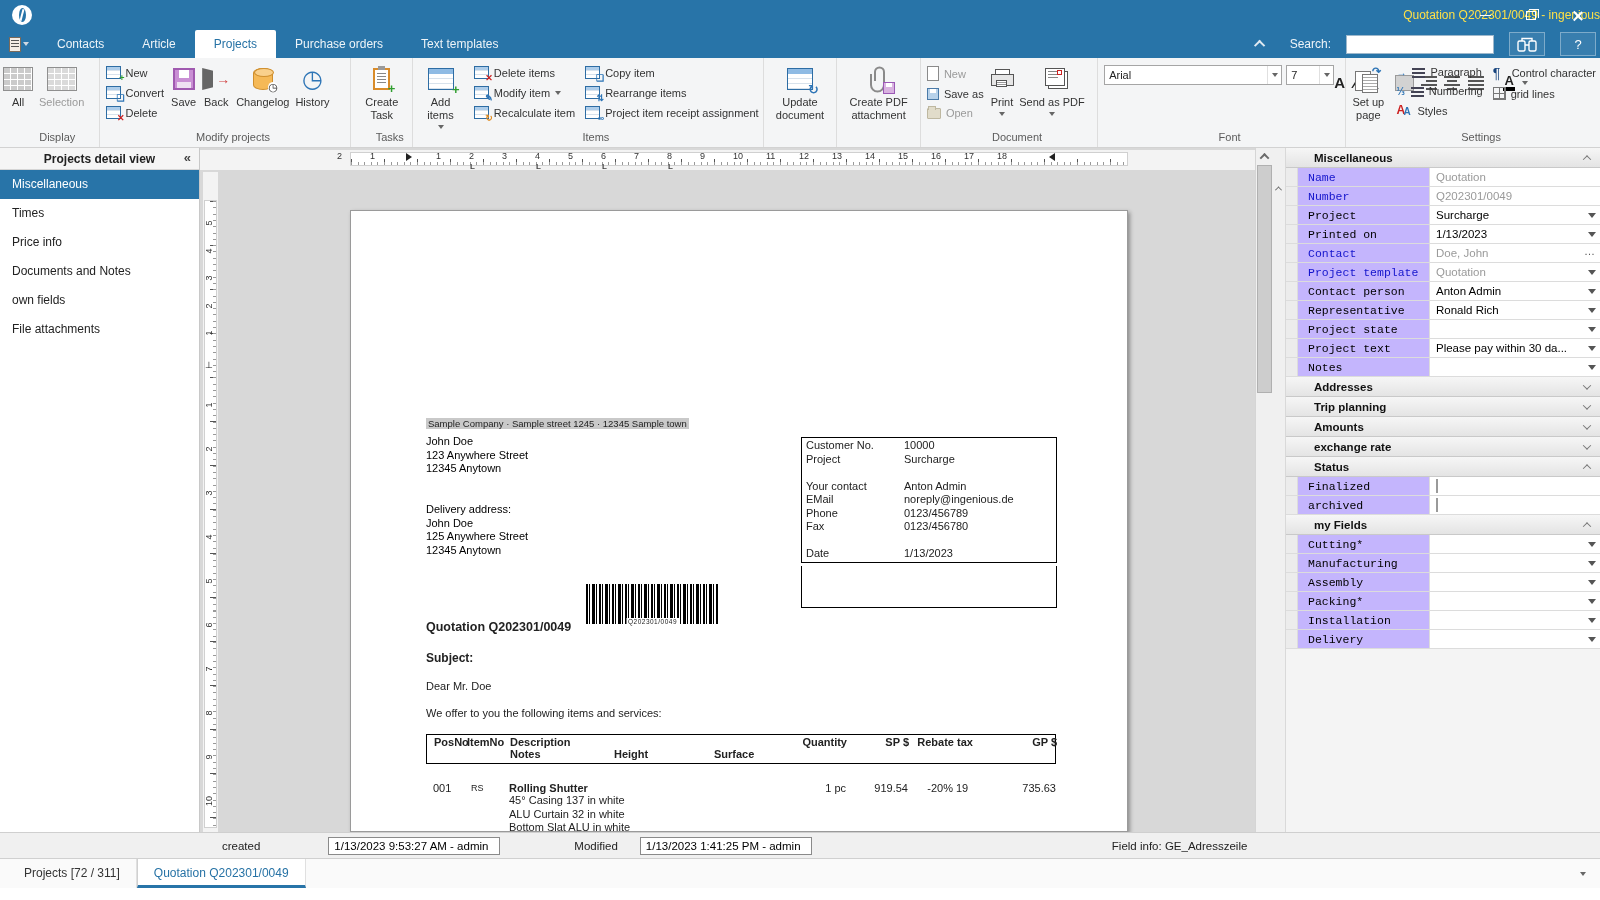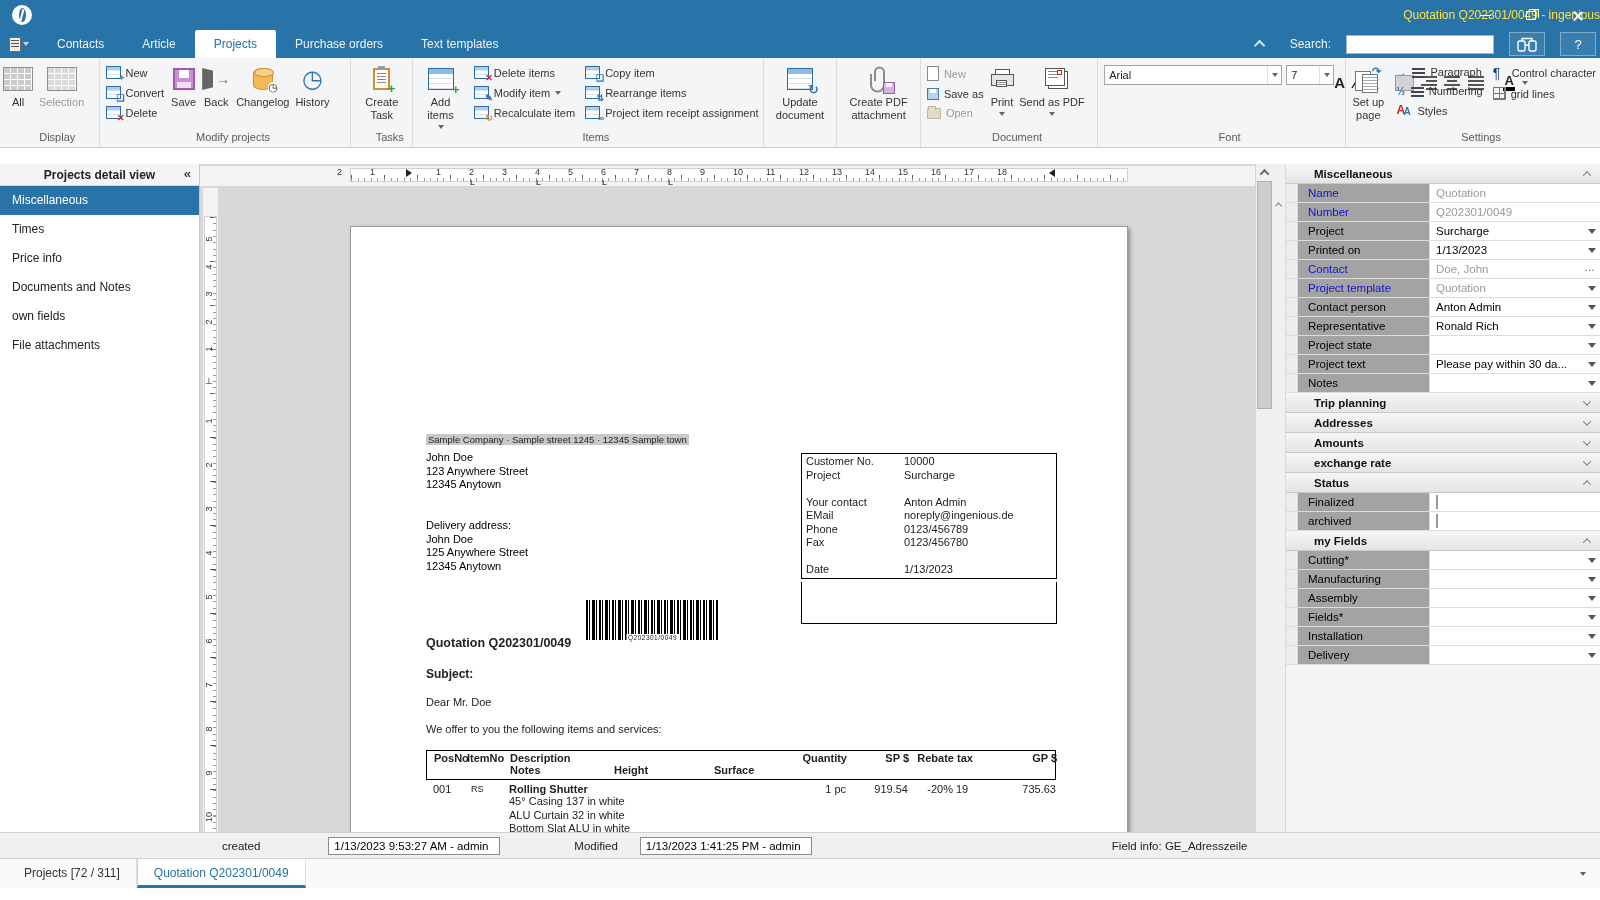--- a/index.html
+++ b/index.html
@@ -118,21 +118,21 @@
   .al-right { background-image:linear-gradient(#555 0 0),linear-gradient(#555 0 0),linear-gradient(#555 0 0),linear-gradient(#555 0 0);
     background-size:16px 2px,11px 2px,16px 2px,11px 2px; background-position:right 0,right 4px,right 8px,right 12px; }
   .al-center { background-image:linear-gradient(#555 0 0),linear-gradient(#555 0 0),linear-gradient(#555 0 0),linear-gradient(#555 0 0);
     background-size:16px 2px,10px 2px,16px 2px,10px 2px; background-position:0 0,3px 4px,0 8px,3px 12px; }
   .al-just { background-image:linear-gradient(#555 0 0),linear-gradient(#555 0 0),linear-gradient(#555 0 0),linear-gradient(#555 0 0);
     background-size:16px 2px,16px 2px,16px 2px,16px 2px; background-position:0 0,0 4px,0 8px,0 12px; }
   .press { background:#d2d2d2; outline:1px solid #9a9a9a; }
   .colA { font-weight:bold; font-size:13px; line-height:13px; border-bottom:4px solid #000; padding:0 1px; }
 
   
-  .main { position:absolute; left:0; top:164px; width:1600px; height:716px; }
+  .main { position:absolute; left:0; top:148px; width:1600px; height:716px; }
   
   .sidebar { position:absolute; left:0; top:0; width:200px; height:100%; background:#fff; border-right:1px solid #c8c8c8; }
   .sb-head { height:22px; background:#f5f5f5; border-bottom:1px solid #d5d5d5; display:flex; align-items:center; justify-content:center; font-weight:bold; font-size:12px; position:relative; }
   .sb-collapse { position:absolute; right:8px; top:2px; font-size:13px; color:#444; }
   .sb-collapse::after { content:"\00AB"; }
   .sb-item { height:29px; line-height:29px; padding-left:12px; font-size:12px; color:#222; }
   .sb-item.active { background:#2874a8; color:#fff; }
 
   
   .docarea { position:absolute; left:200px; top:0; width:1072px; height:100%; background:#d8d8d8; overflow:hidden; }
@@ -170,21 +170,21 @@
   .doc-subject { position:absolute; left:75px; top:440px; font-size:12px; font-weight:bold; }
   .doc-salutation { position:absolute; left:75px; top:469px; font-size:11px; }
   .doc-intro { position:absolute; left:75px; top:496px; font-size:11px; }
   .itemtable { position:absolute; left:75px; top:523px; width:630px; font-size:11px; }
   .tgrid { display:grid; grid-template-columns:40px 43px 262px 75px 62px 45px 30px 73px; }
   .thead { border:1px solid #000; padding:1px 0 2px; font-weight:bold; }
   .cell-r { text-align:right; }
   .desc-sub { position:relative; height:13px; }
   .desc-sub span { position:absolute; top:0; }
   .ds-w { left:0; } .ds-h { left:104px; } .ds-s { left:204px; }
-  .trow { margin-top:3px; }
+  .trow { margin-top:18px; }
   .itemno-cell { font-size:9px; padding-left:5px; padding-top:1px; }
   .posno-cell { padding-left:7px; }
   .iname { font-weight:bold; }
   .iline { line-height:13.5px; }
   
   .vscroll { position:absolute; right:0; top:0; width:17px; height:100%; background:#f0f0f0; border-left:1px solid #d5d5d5; }
   .vs-btn { position:absolute; left:0; width:17px; height:17px; display:flex; align-items:center; justify-content:center; }
   .vs-up { top:0; } .vs-down { bottom:0; }
   .arr-up { width:7px; height:7px; border-left:2px solid #6a6a6a; border-top:2px solid #6a6a6a; transform:rotate(45deg) translate(1px,1px); }
   .arr-down { width:7px; height:7px; border-left:2px solid #6a6a6a; border-top:2px solid #6a6a6a; transform:rotate(225deg); }
@@ -193,21 +193,21 @@
   
   .propstrip { position:absolute; left:1272px; top:0; width:14px; height:100%; background:#f0f0f0; border-right:1px solid #d9d9d9; }
   .propstrip .arr-up { position:absolute; left:4px; top:38px; width:5px; height:5px; border-width:1.5px; }
   .props { position:absolute; left:1286px; top:0; width:314px; height:100%; background:#f4f4f4; font-size:11.5px; }
   .phead { height:20px; background:linear-gradient(#f6f6f6,#e4e4e4); border-bottom:1px solid #c9c9c9; font-weight:bold; display:flex; align-items:center; padding-left:28px; position:relative; color:#111; }
   .phead .chev { position:absolute; right:10px; top:7px; width:6px; height:6px; border-left:1.5px solid #777; border-top:1.5px solid #777; }
   .chev.up { transform:rotate(45deg) translate(1px,1px); }
   .chev.down { transform:rotate(225deg) translate(1px,1px); }
   .prow { display:grid; grid-template-columns:12px 132px 1fr; height:19px; background:#fff; border-bottom:1px solid #dcdcdc; }
   .pgut { background:#ececec; border-right:1px solid #dcdcdc; }
-  .plab { background:#a3a3a3; border-right:1px solid #dcdcdc; padding:3px 4px 0 10px; color:#000; overflow:hidden; white-space:nowrap; }
+  .plab { background:#c4b5fd; border-right:1px solid #dcdcdc; padding:3px 4px 0 10px; color:#000; overflow:hidden; white-space:nowrap;font-family:Liberation Mono, monospace; }
   .plab.blue { color:#1414cc; }
   .pval { position:relative; padding:3px 20px 0 6px; color:#000; overflow:hidden; white-space:nowrap; }
   .pval.ro { color:#9a9a9a; }
   .pdd { position:absolute; right:4px; top:7px; width:0; height:0; border-left:4px solid transparent; border-right:4px solid transparent; border-top:5px solid #555; }
   .pell { position:absolute; right:4px; top:1px; font-size:11px; letter-spacing:1px; color:#555; }
   .cbx { width:12px; height:12px; border:1px solid #9a9a9a; background:#fdfdfd; margin:3px auto 0; box-shadow:inset 0 0 0 1px #e8e8e8; }
 
   
   .statusbar { position:absolute; left:0; top:832px; width:1600px; height:26px; background:#f0f0f0; border-top:1px solid #cfcfcf; display:flex; align-items:center; font-size:11.5px; }
   .st-lab { color:#222; }
@@ -803,25 +803,25 @@
           <span class="plab">Project text</span>
         <span class="pval"><span>Please pay within 30 da...</span><span class="pdd"></span></span>
       </div>
       <div class="prow">
         <span class="pgut"></span>
           <span class="plab">Notes</span>
         <span class="pval"><span></span><span class="pdd"></span></span>
       </div>
 
       <div class="phead">
+        <span>Addresses</span>
+          <span class="chev down"></span>
+      </div>
+      <div class="phead">
         <span>Trip planning</span>
-          <span class="chev down"></span>
-      </div>
-      <div class="phead">
-        <span>Addresses</span>
           <span class="chev down"></span>
       </div>
       <div class="phead">
         <span>Amounts</span>
           <span class="chev down"></span>
       </div>
       <div class="phead">
         <span>exchange rate</span>
           <span class="chev down"></span>
       </div>
@@ -861,21 +861,21 @@
       </div>
       <div class="prow">
         <span class="pgut"></span>
           <span class="plab">Assembly</span>
         <span class="pval">
             <span class="pdd"></span>
           </span>
       </div>
       <div class="prow">
         <span class="pgut"></span>
-          <span class="plab">Fields*</span>
+          <span class="plab">Packing*</span>
         <span class="pval">
             <span class="pdd"></span>
           </span>
       </div>
       <div class="prow">
         <span class="pgut"></span>
           <span class="plab">Installation</span>
         <span class="pval">
             <span class="pdd"></span>
           </span>

